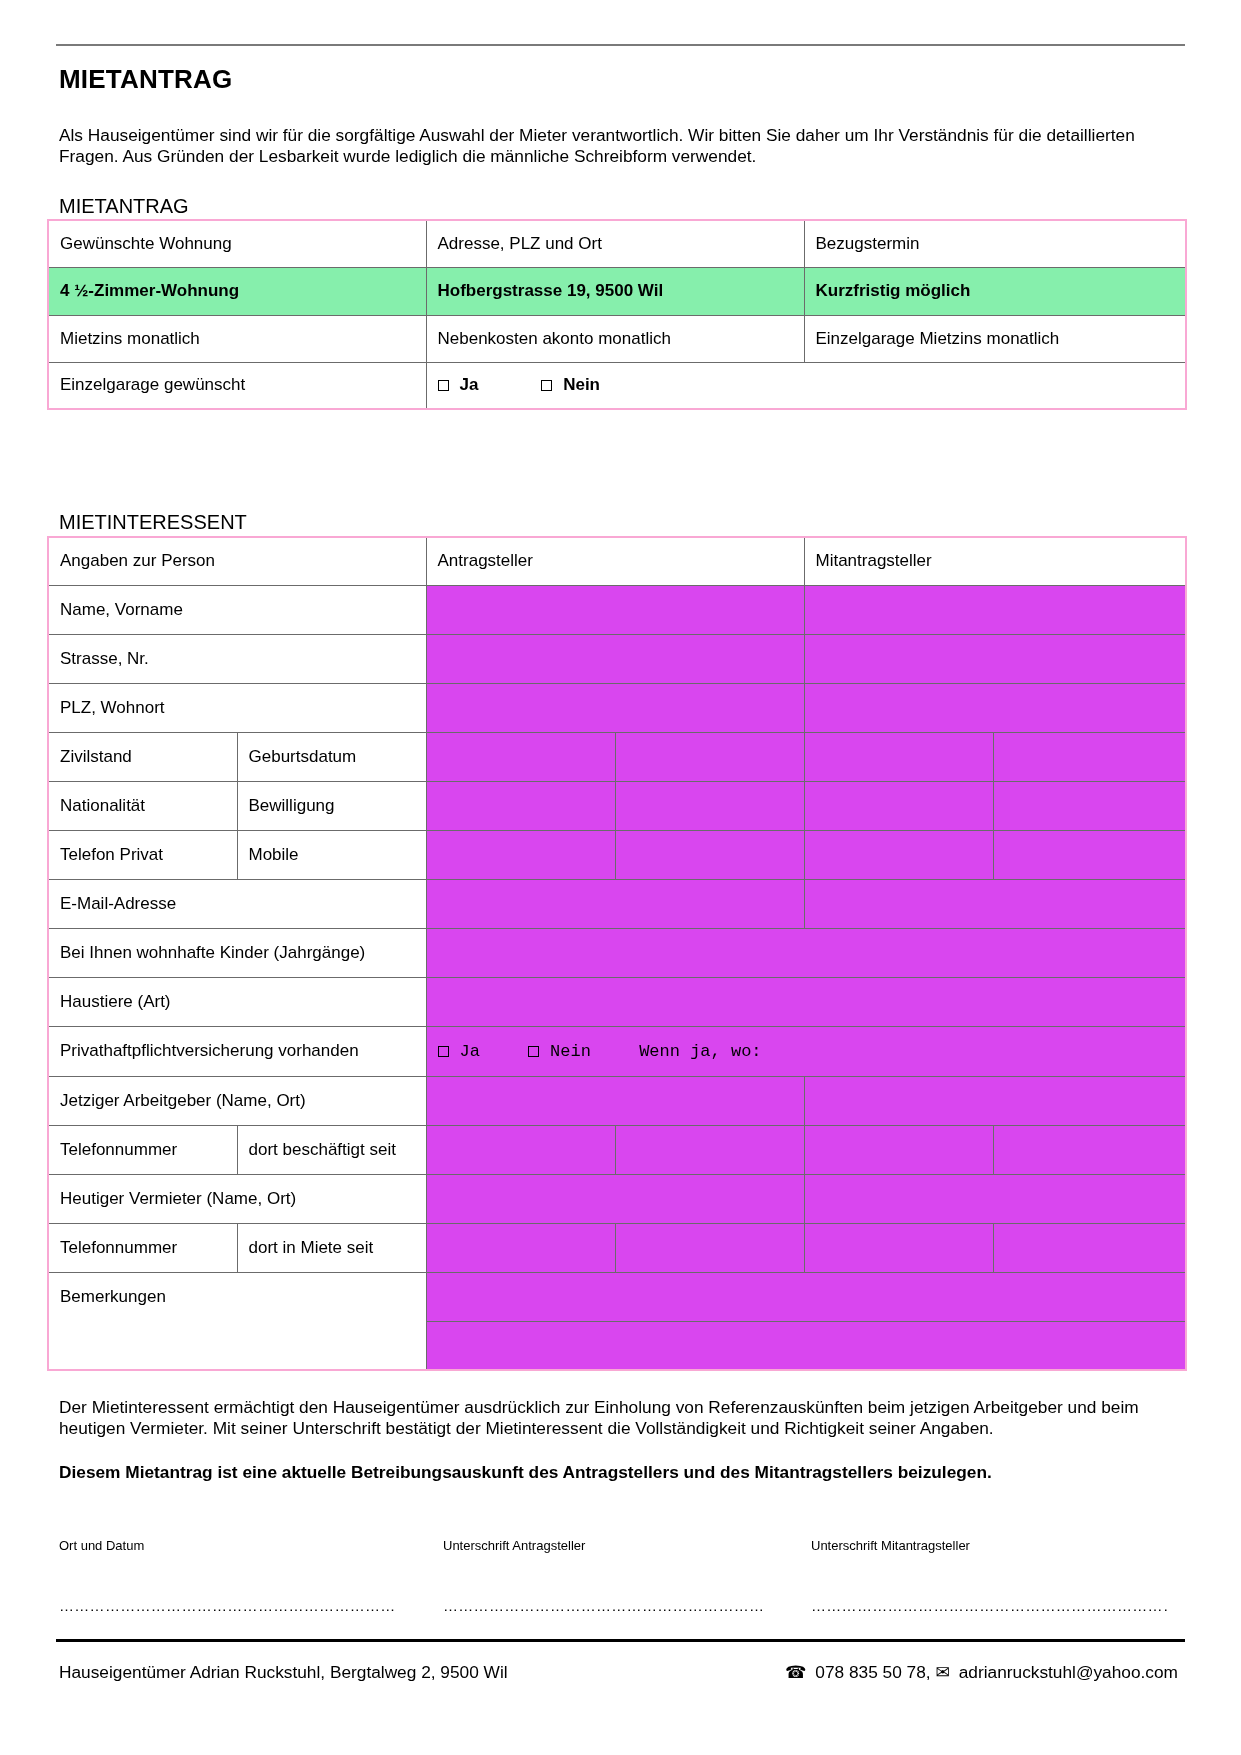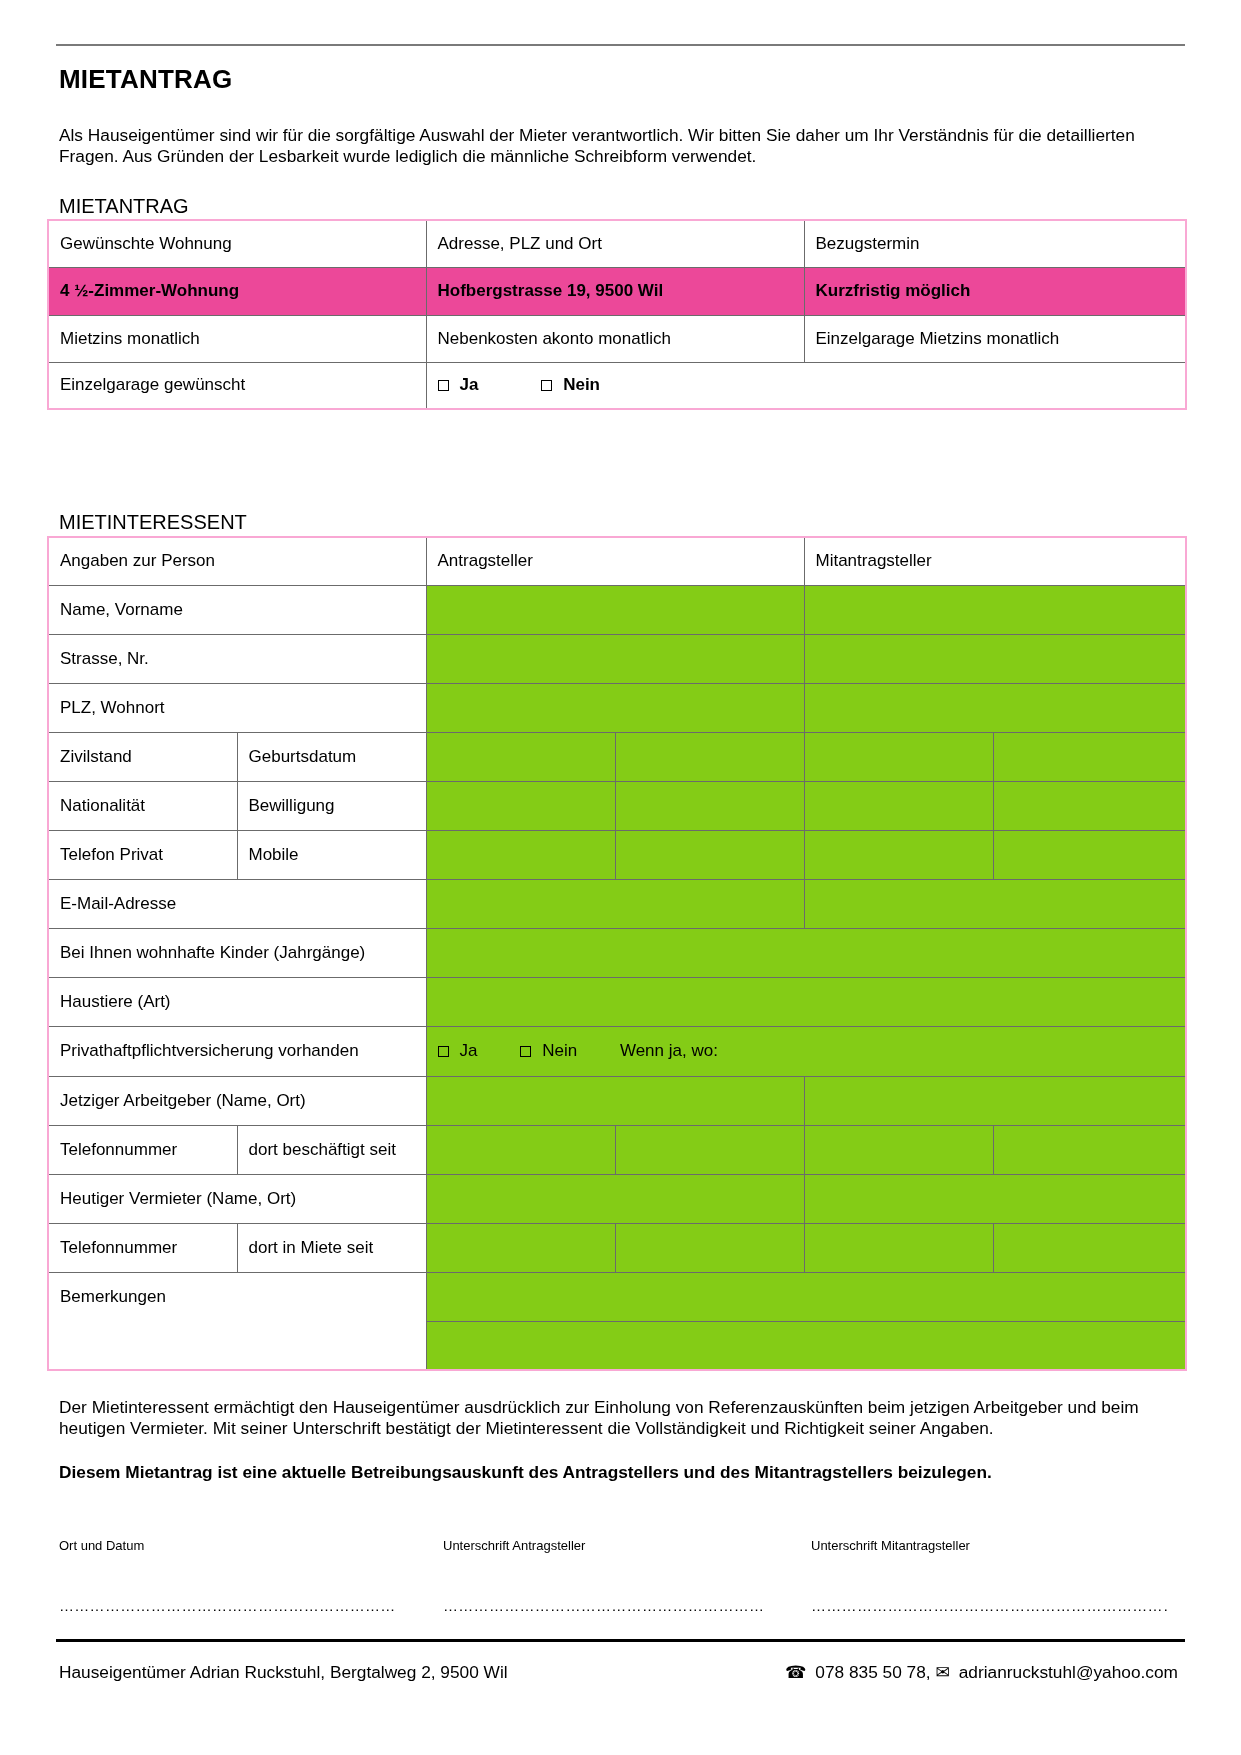--- a/index.html
+++ b/index.html
@@ -14,22 +14,22 @@
     .section-title { left: 59px; font-size: 20px; }
     table.grid {
       position: absolute; left: 47px; width: 1138px; border-collapse: collapse; table-layout: fixed;
     }
     table.grid td {
       border: 1.5px solid #6b6b6b; padding: 0 0 0 11px; font-size: 17px; vertical-align: middle;
       white-space: nowrap; overflow: hidden;
     }
     table.grid { border: 2px solid #f9a8d4; }
     .hdr td { background: #ffffff; }
-    .val td { background: #ec4899; font-weight: bold; }
-    td.fill { background: #84cc16; }
+    .val td { background: #86efac; font-weight: bold; }
+    td.fill { background: #d946ef; font-family: Liberation Mono, monospace; }
     td.blank { background: #ffffff; }
     .box {
       display: inline-block; width: 11px; height: 11px; border: 1.8px solid #000;
       vertical-align: -1px; margin-right: 11px; box-sizing: border-box;
     }
     .cb { display: inline-block; margin-right: 58px; font-weight: bold; }
     .cb2 { display: inline-block; margin-right: 38px; }
     .legal { left: 59px; top: 1397px; width: 1120px; font-size: 17.3px; line-height: 21px; }
     .legal-bold { left: 59px; top: 1462px; font-size: 17.3px; font-weight: bold; }
     .sig-label { top: 1538px; font-size: 13px; }

